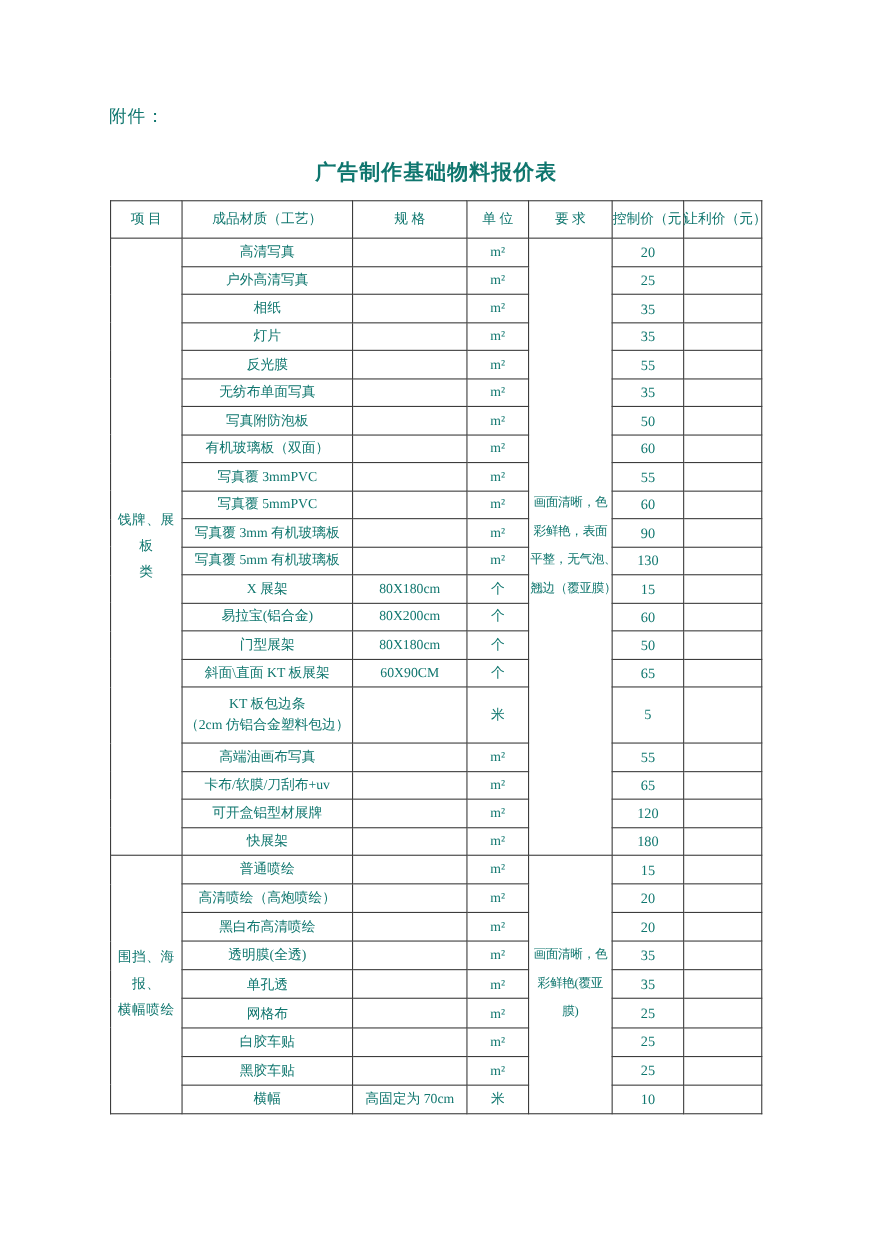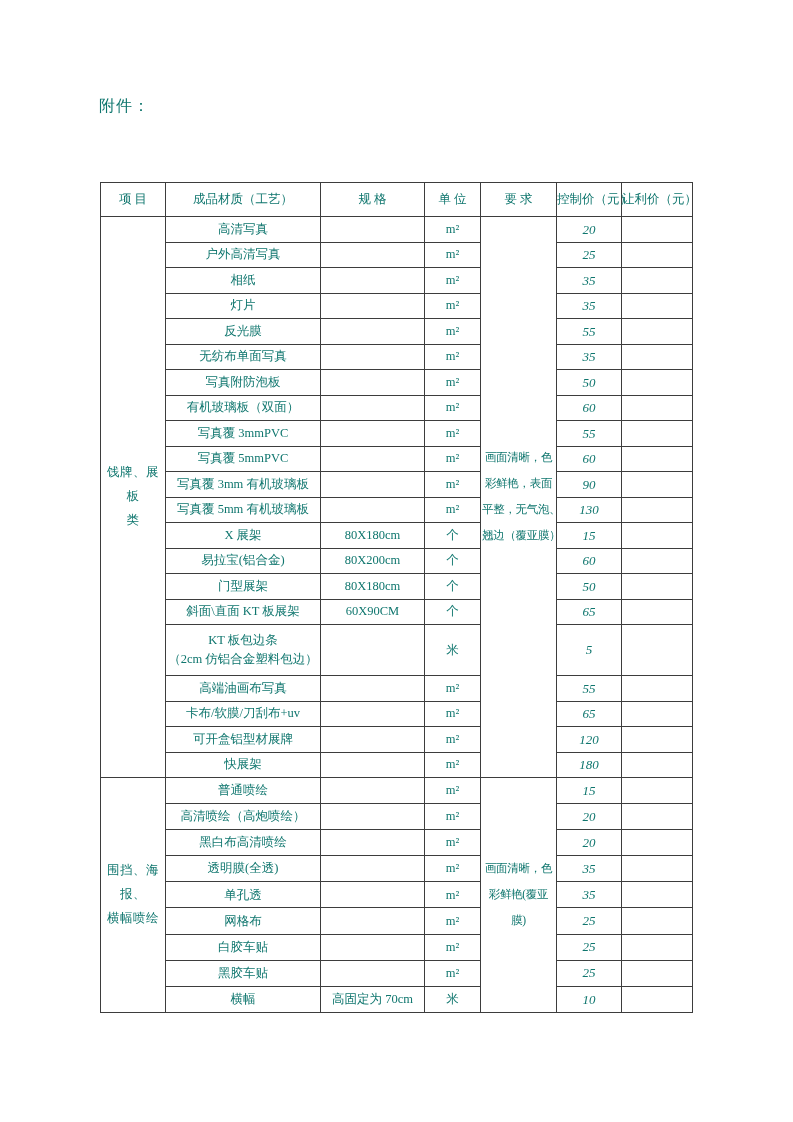--- a/index.html
+++ b/index.html
@@ -13,30 +13,31 @@
   table.quote{position:absolute;left:100px;top:182px;width:592px;
     border-collapse:collapse;table-layout:fixed;}
   .quote th,.quote td{
     border:1px solid #3d3d3d;font-weight:normal;text-align:center;vertical-align:middle;
     font-size:12.5px;padding:0 1px;white-space:pre-line;line-height:1.5;
   }
   .quote thead tr{height:34px;}
   .quote th{white-space:nowrap;padding:0;font-size:12.5px;}
   td.cat{line-height:1.9;letter-spacing:0.5px;}
   td.req{white-space:pre;font-size:11.5px;letter-spacing:-0.3px;line-height:2.25;}
-  td.price{font-size:13px;font-style:italic;}
+  td.price{font-size:13px;}
   td.spec{font-size:12.5px;}
 </style>
 </head>
 <body>
 
 <div class="page">
 
   <div class="attachment">附件：</div>
 
+  <div class="doc-title">广告制作基础物料报价表</div>
 
   <table class="quote">
     <colgroup>
       <col style="width:65px">
       <col style="width:155px">
       <col style="width:104px">
       <col style="width:56px">
       <col style="width:76px">
       <col style="width:65px">
       <col style="width:71px">

